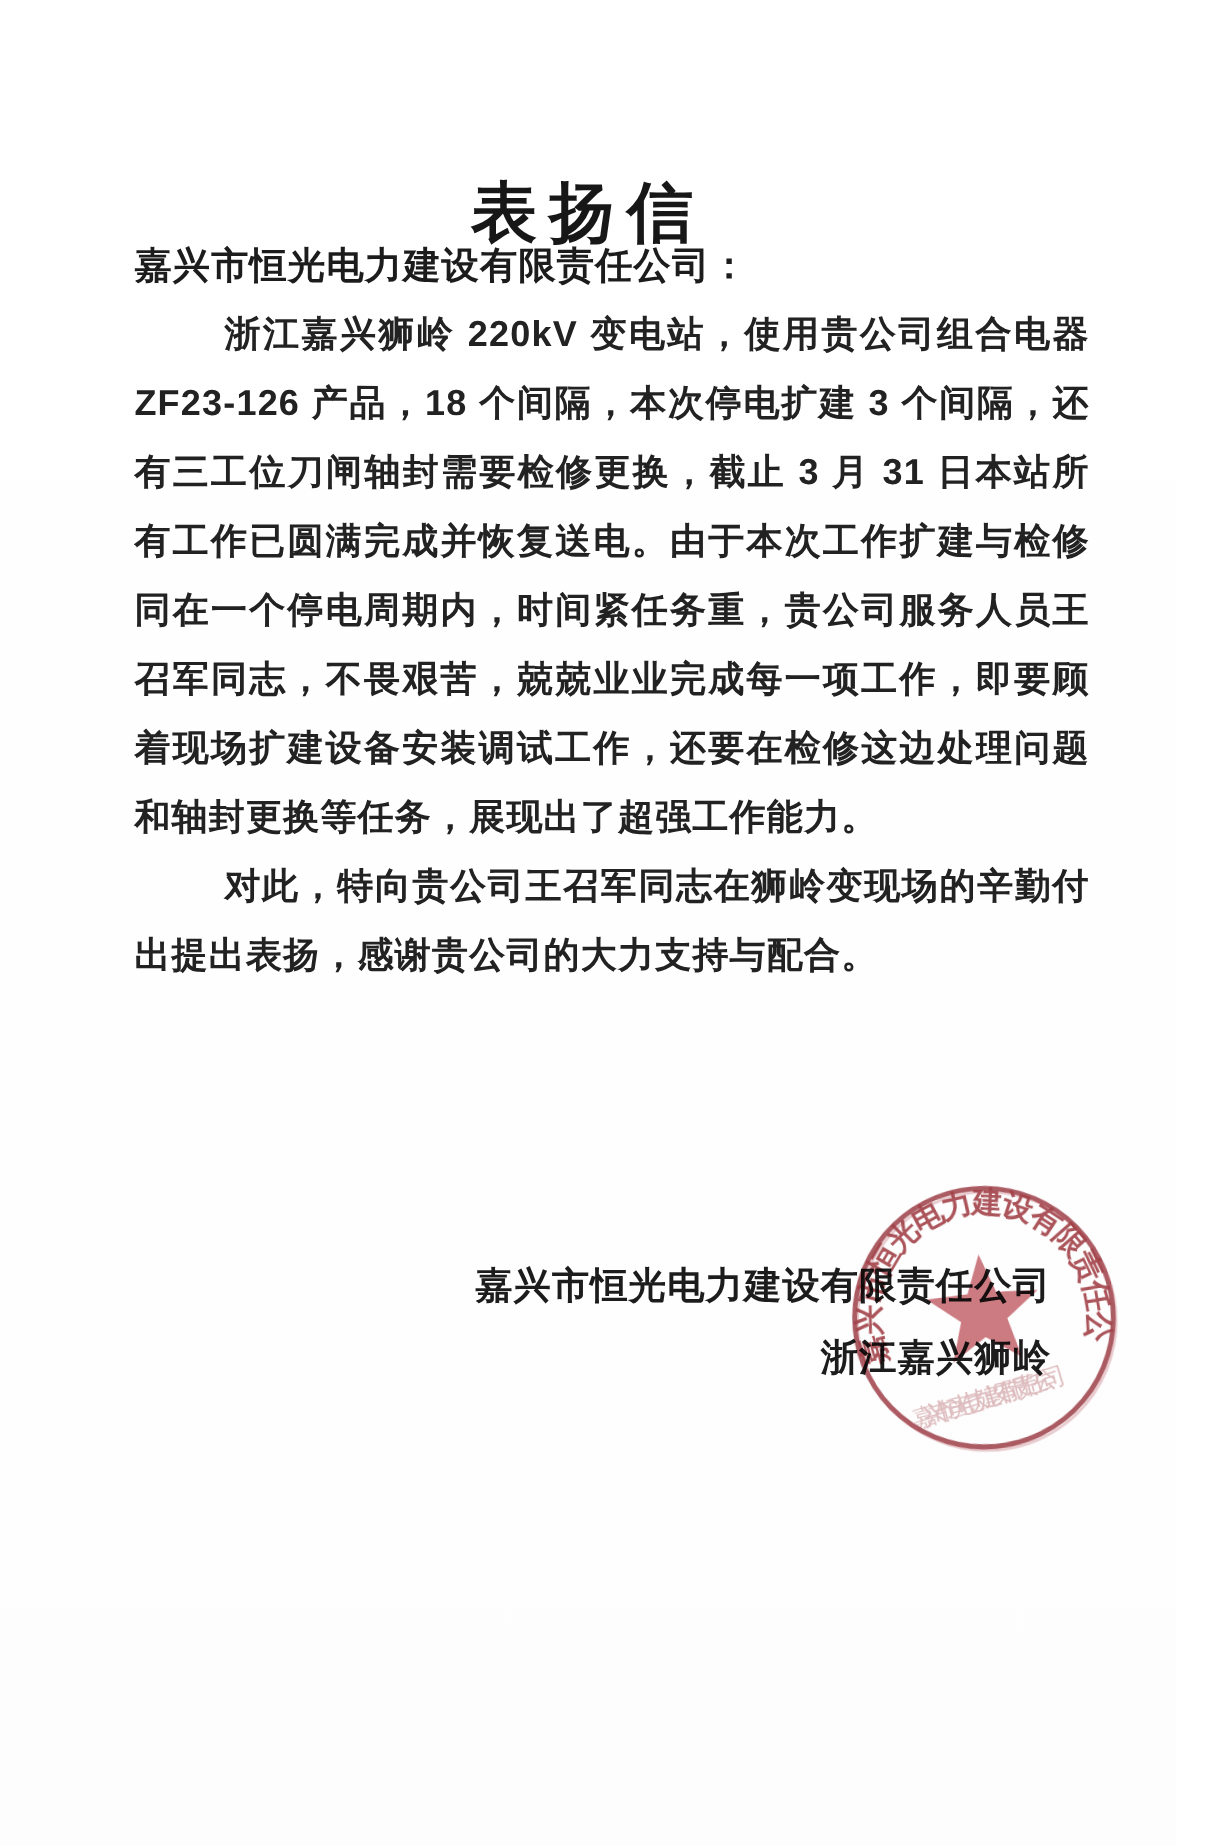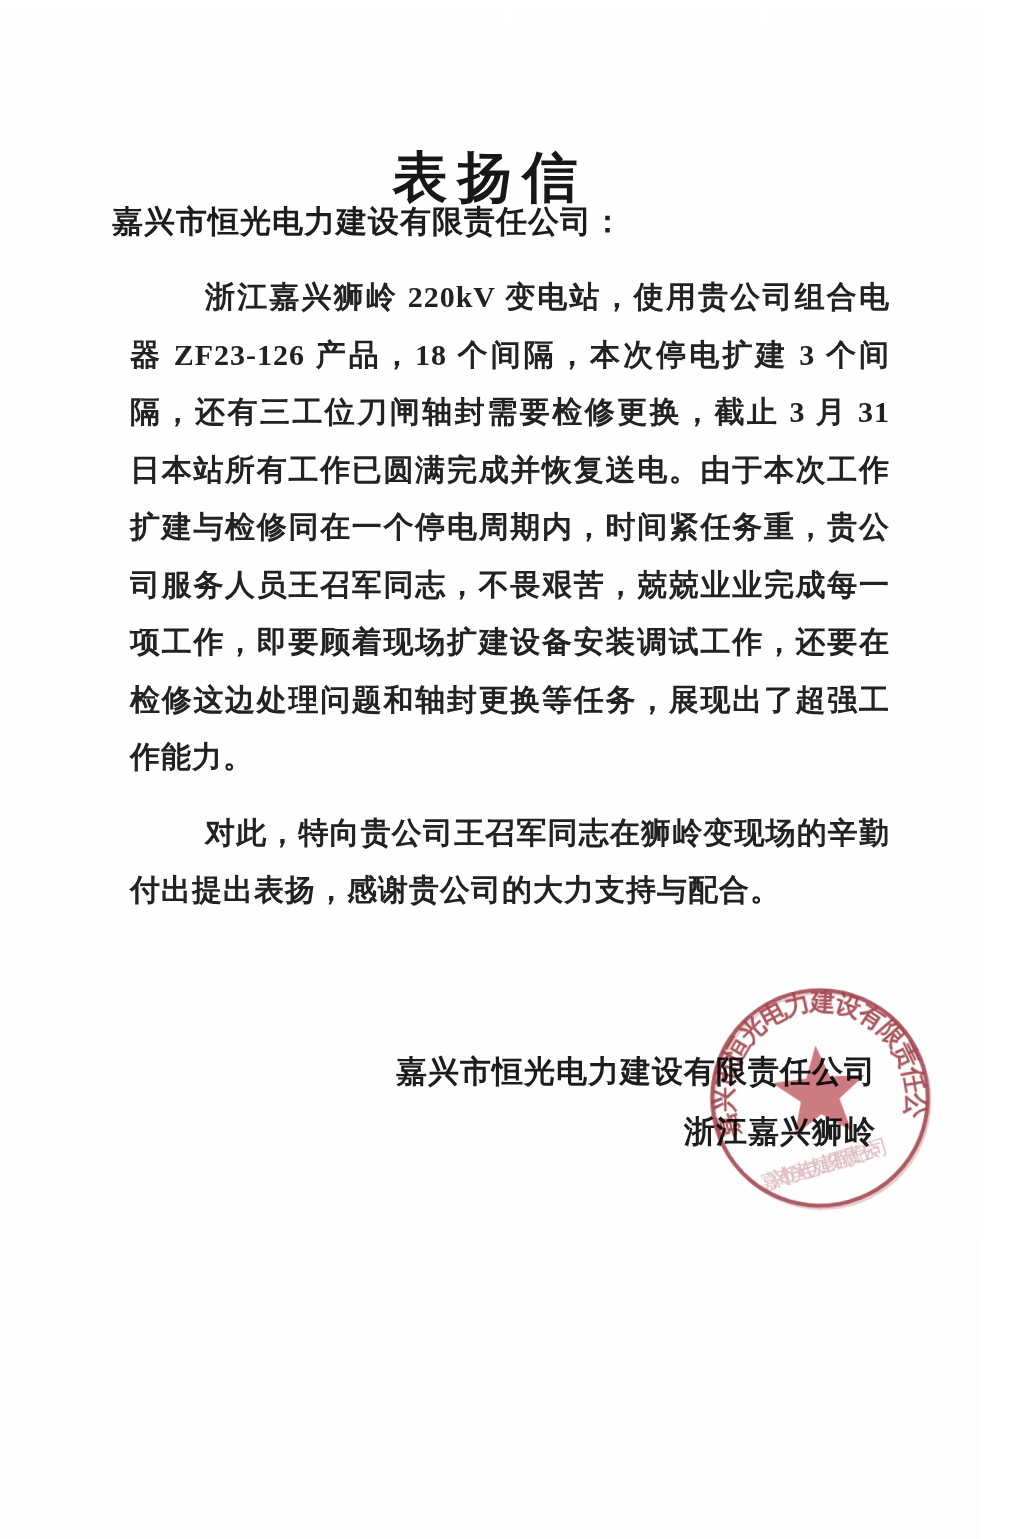--- a/index.html
+++ b/index.html
@@ -5,21 +5,21 @@
   html, body {
     margin: 0;
     padding: 0;
     background: #ffffff;
   }
   .page {
     position: relative;
     width: 980px;
     height: 1539px;
     background: linear-gradient(180deg, #ffffff 0%, #fefefe 60%, #fdfdfd 100%);
-    font-family: Liberation Serif, serif;
+    font-family: Liberation Sans, sans-serif;
     color: #1f1f1f;
     overflow: hidden;
   }
   .letter-title {
     position: absolute;
     top: 104px;
     left: 0;
     right: 0;
     text-align: center;
     font-size: 55px;
@@ -42,21 +42,21 @@
     left: 112px;
     width: 796px;
     font-size: 30px;
     font-weight: 700;
     line-height: 57.5px;
     letter-spacing: 1px;
     text-align: justify;
     color: #222222;
   }
   .letter-body p {
-    margin: 18px;
+    margin: 0;
     text-indent: 2.5em;
   }
   .signature-block {
     position: absolute;
     top: 1042px;
     right: 104px;
     text-align: right;
     font-size: 31px;
     font-weight: 700;
     line-height: 60px;

